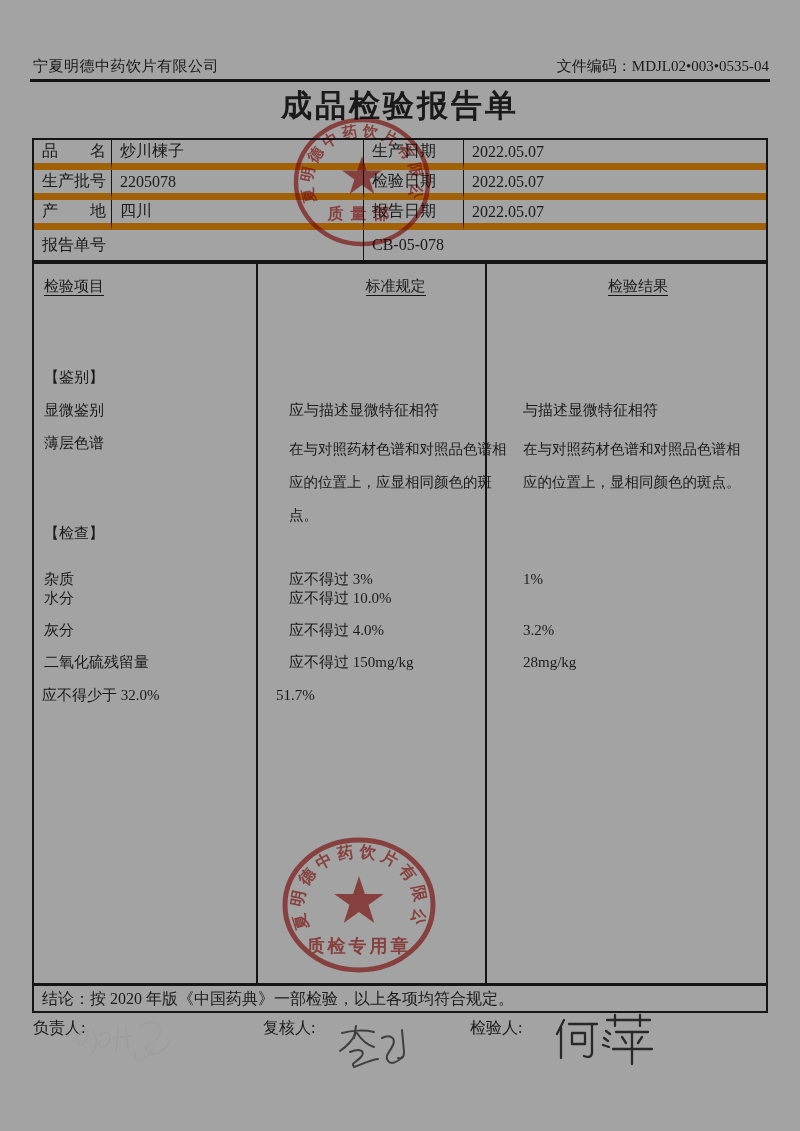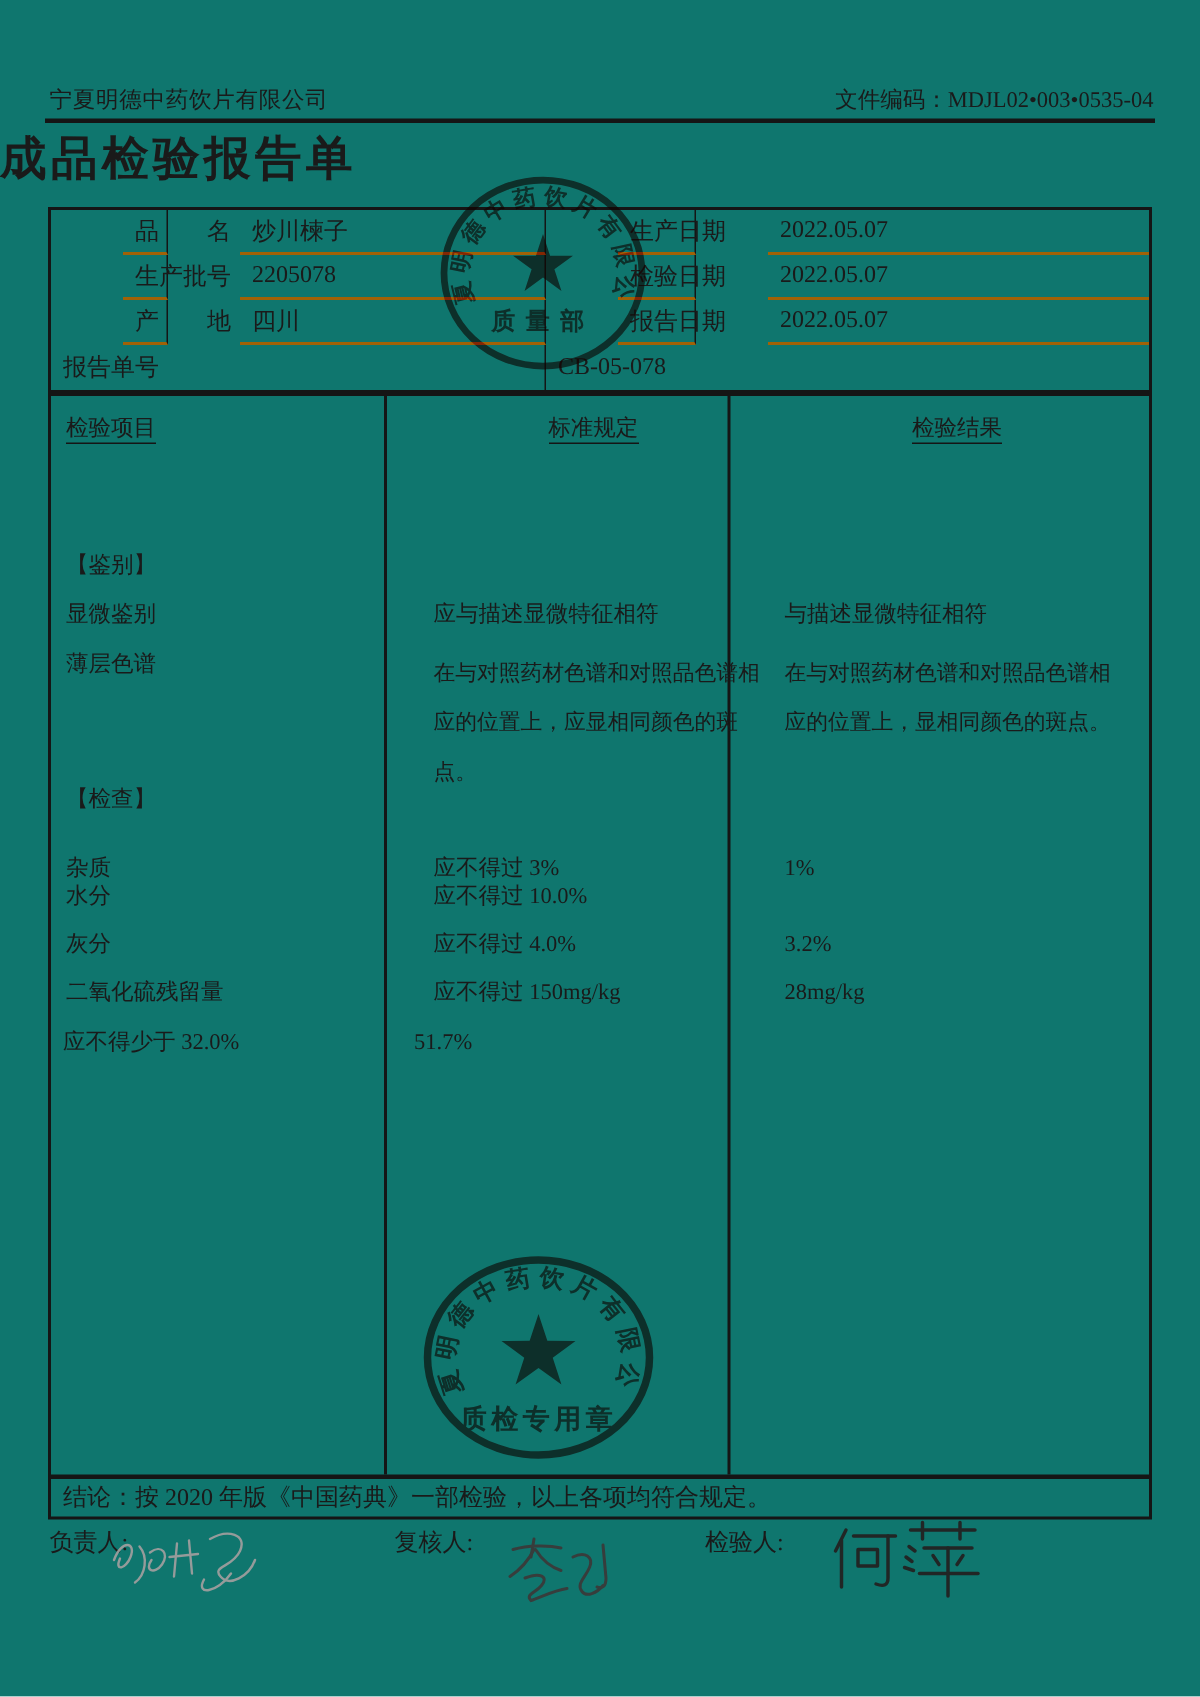--- a/index.html
+++ b/index.html
@@ -1,32 +1,32 @@
 <!DOCTYPE html>
 <html><head>
 <meta charset="utf-8">
 <style>
   html,body{margin:0;padding:0;background:#ffffff;}
-  .page{position:relative;width:800px;height:1131px;background:#0f766e;
+  .page{position:relative;width:800px;height:1131px;background:#a3a3a3;
         font-family:"Liberation Serif","DejaVu Serif",serif;color:#1a1a1a;overflow:hidden;}
   .abs{position:absolute;}
 
   
   .company{left:33px;top:57px;font-size:15px;letter-spacing:0.5px;}
   .doccode{right:31px;top:57px;font-size:15px;}
   .rule{left:30px;top:79px;width:740px;height:3px;background:#151515;}
-  .title{left:0;top:85px;width:100%;font-size:31px;font-weight:bold;letter-spacing:3px;}
+  .title{left:0;top:85px;width:100%;text-align:center;font-size:31px;font-weight:bold;letter-spacing:3px;}
 
   
   .info{left:32px;top:138px;width:736px;height:124px;border:2px solid #151515;box-sizing:border-box;
         display:grid;grid-template-columns:78px 252px 100px 1fr;grid-template-rows:30px 30px 30px 1fr;
         font-size:16px;}
   .cell{display:flex;align-items:center;padding-left:8px;box-sizing:border-box;white-space:nowrap;}
   .br{border-right:1px solid #151515;}
-  .bb{border-bottom:2px solid #a16207;margin-left:48px;}
+  .bb{border-bottom:7px solid #a16207;}
   .span2{grid-column:span 2;}
 
   
   .main{left:32px;top:262px;width:736px;height:723px;border:2px solid #151515;box-sizing:border-box;font-size:15px;}
   .vline{position:absolute;top:0;bottom:0;width:1.5px;background:#151515;}
   .v1{left:222px;} .v2{left:451px;}
   .trow{position:absolute;left:0;width:732px;display:flex;align-items:flex-start;line-height:21px;}
   .c1{width:247px;padding-left:10px;box-sizing:border-box;}
   .c2{width:229px;padding-left:8px;box-sizing:border-box;}
   .c3{flex:1;padding-left:13px;box-sizing:border-box;}

